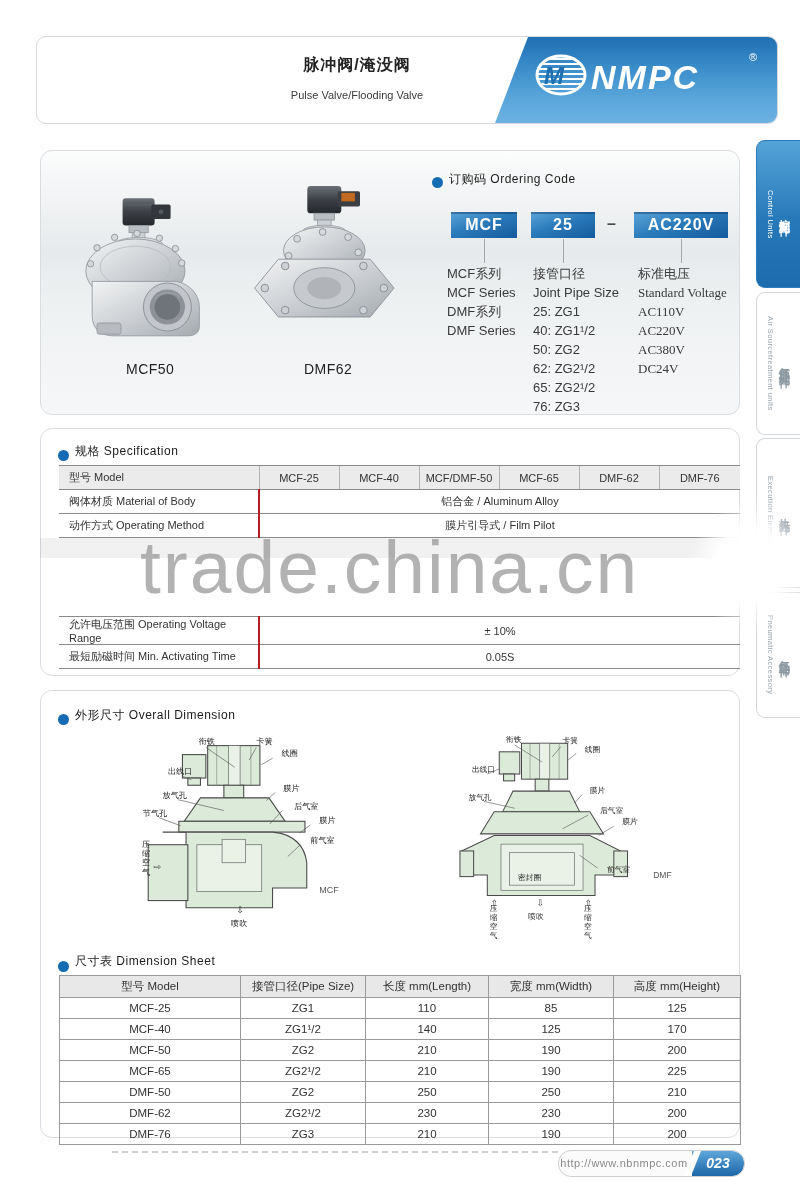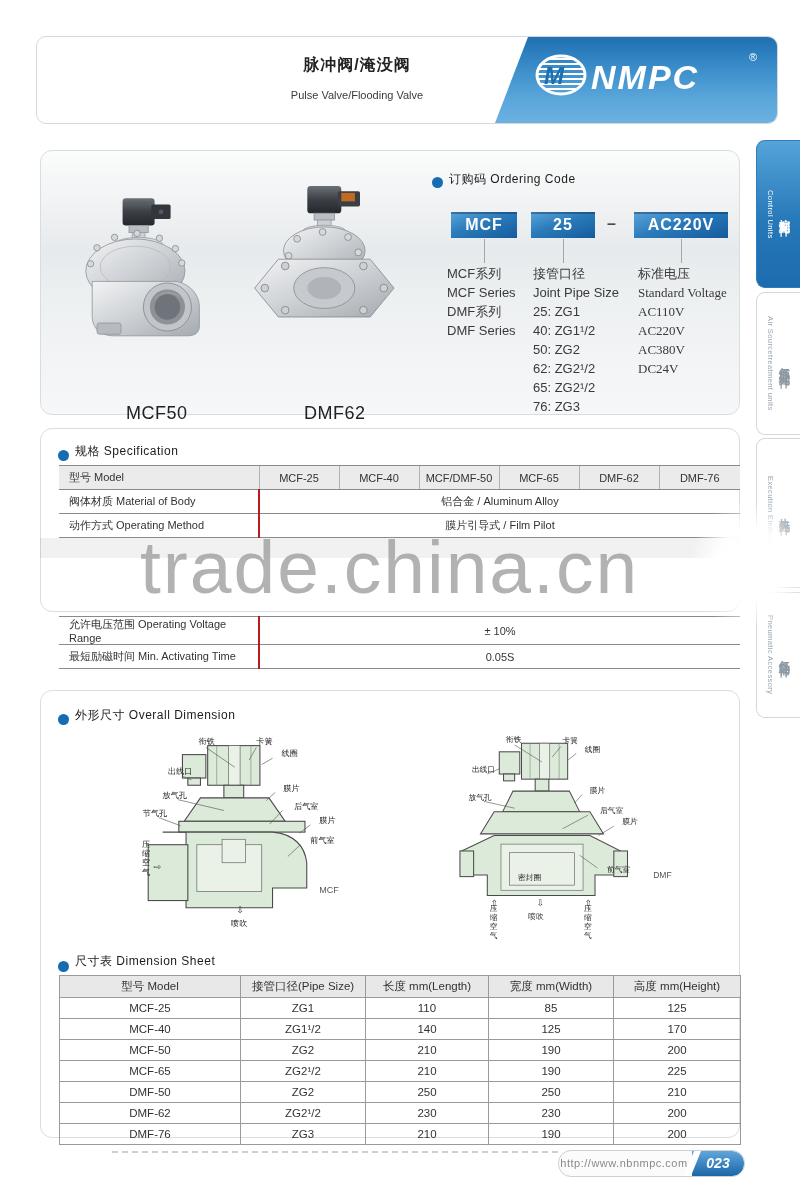--- a/index.html
+++ b/index.html
@@ -17,26 +17,26 @@
   
   .stab{position:absolute;right:0;width:44px;background:#fff;border:1px solid #d3d8dc;border-right:none;
         border-radius:9px 0 0 9px;display:flex;flex-direction:row;align-items:center;justify-content:center;gap:2px;box-sizing:border-box;}
   .stab .en{writing-mode:vertical-rl;font-size:7.5px;color:#9aa6af;letter-spacing:.4px;}
   .stab .zh{writing-mode:vertical-rl;text-orientation:upright;font-size:11px;font-weight:bold;color:#8d99a3;letter-spacing:2px;}
   .stab.active{background:linear-gradient(180deg,#55a3d8 0%,#2678b8 55%,#1d6cae 100%);border-color:#2f7dbd;}
   .stab.active .en,.stab.active .zh{color:#fff;}
   
   .panel{position:absolute;left:40px;width:700px;background:#fff;border:1px solid #d9dde1;border-radius:12px;box-sizing:border-box;}
   .ppanel{top:150px;height:265px;background:linear-gradient(180deg,#fbfcfc 0%,#e7eaec 38%,#edf0f1 55%,#f6f7f8 100%);}
-  .spanel{top:428px;height:184px;}
+  .spanel{top:428px;height:248px;}
   .dpanel{top:690px;height:448px;}
   .sec-dot{position:absolute;width:11px;height:11px;border-radius:50%;background:#156cb2;}
   .sec-title{position:absolute;font-size:12px;color:#1c1c1c;letter-spacing:.5px;white-space:nowrap;text-align:right;}
   
-  .plabel{position:absolute;font-size:18px;color:#222;letter-spacing:.5px;margin-top:42px;}
+  .plabel{position:absolute;font-size:14px;color:#222;letter-spacing:.5px;}
   .valve{position:absolute;}
   
   .obox{position:absolute;height:26px;line-height:26px;text-align:center;color:#fff;font-size:16px;font-weight:bold;letter-spacing:1px;
         background:linear-gradient(160deg,#5ba4d8 0%,#2b7bbb 45%,#155a9c 100%);
         box-shadow:inset 0 2px 0 rgba(0,25,70,.35);}
   .odash{position:absolute;font-size:16px;font-weight:bold;color:#4a4a4a;}
   .oleader{position:absolute;width:0;border-left:1px solid #a6a6a6;height:24px;}
   .ocol{position:absolute;font-size:13px;color:#3a3a3a;}
   .ocol .ocol-line{height:19px;line-height:19px;white-space:nowrap;}
   

